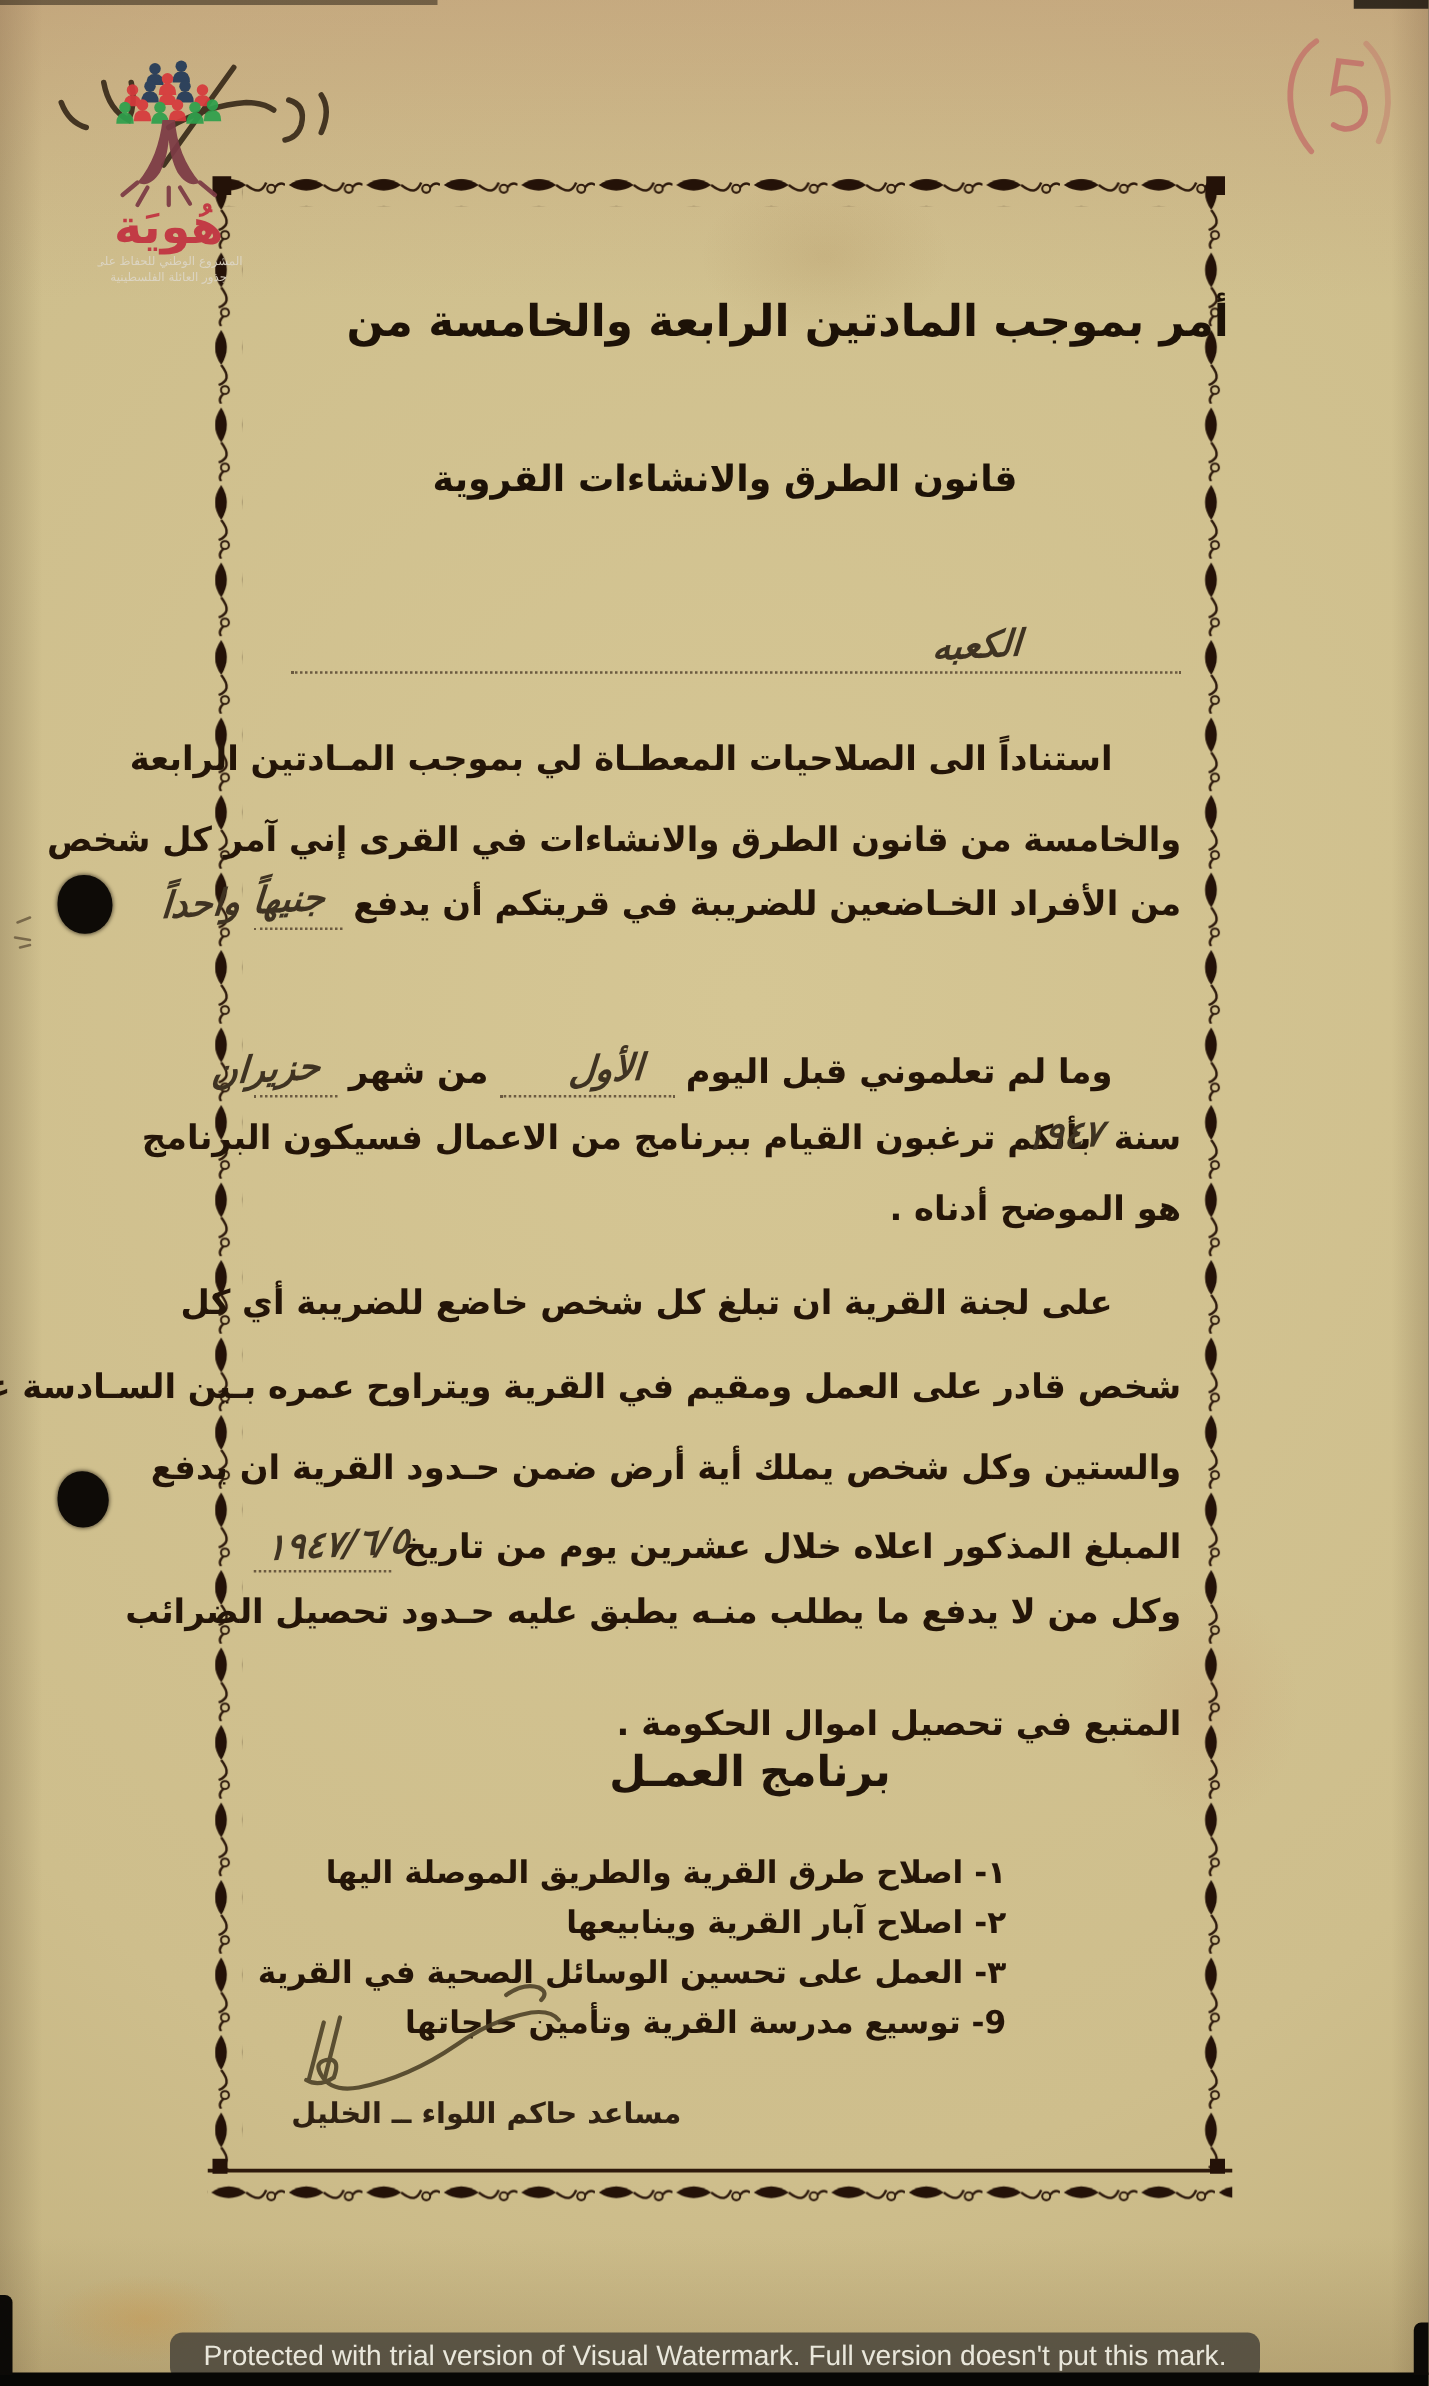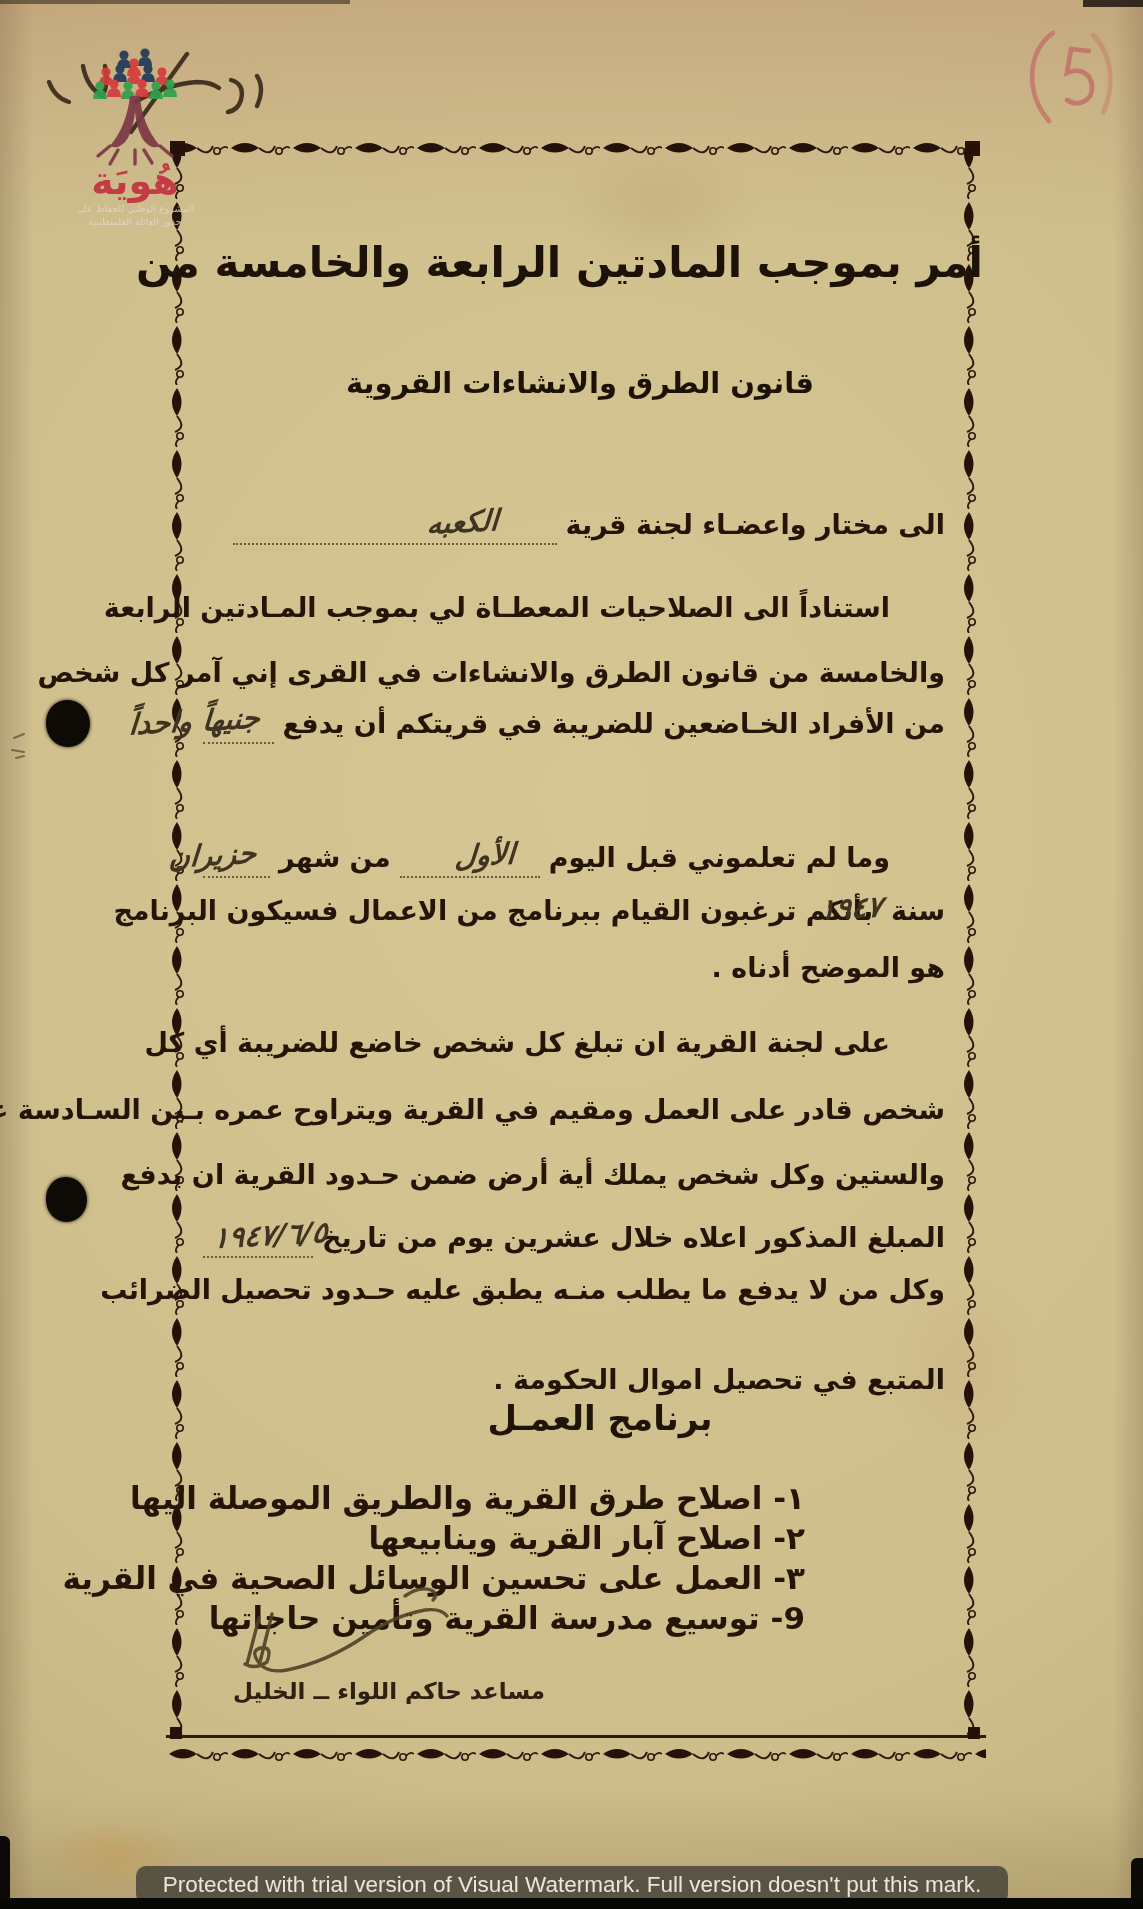--- a/index.html
+++ b/index.html
@@ -17,34 +17,34 @@
   
   .frame-svg{position:absolute;left:166px;top:137px;}
   
   .hole{position:absolute;background:#0e0b07;border-radius:48% 52% 50% 50%;box-shadow:0 0 3px 1px rgba(25,18,10,.55);}
   .hole1{left:46px;top:700px;width:44px;height:47px;}
   .hole2{left:46px;top:1177px;width:41px;height:45px;}
   
   .ar{direction:rtl;color:#241508;font-weight:bold;}
   .abs{position:absolute;}
   .title{left:177px;width:806px;text-align:center;color:#1d1207;letter-spacing:0px;white-space:nowrap;}
-  .t1{top:238px;font-size:42px;text-align:right;}
+  .t1{top:238px;font-size:35px;text-align:right;}
   .t2{top:366px;font-size:29px;}
   .line{white-space:nowrap;font-size:27px;line-height:40px;}
   .r-edge{right:198px;}
   .r-indent{right:253px;}
   .flexline{display:flex;align-items:flex-end;column-gap:9px;}
   .blank{border-bottom:2px dotted #6b5a40;position:relative;height:32px;}
   .grow{flex:1;}
   .hw{font-style:italic;color:#3f3322;font-weight:bold;font-size:29px;display:inline-block;transform:rotate(-3deg) skewX(-7deg);}
   .blank .hw{position:absolute;right:14px;bottom:1px;white-space:nowrap;}
   .blank .hw.at-left{right:auto;left:10px;direction:ltr;}
   .blank .hw.centered{right:18%;}
   .heading{left:197px;width:806px;text-align:center;font-size:34px;color:#201409;top:1398px;}
-  .items{top:1478px;right:338px;text-align:right;font-size:31px;line-height:40px;color:#241508;}
+  .items{top:1478px;right:338px;text-align:right;font-size:25px;line-height:40px;color:#241508;}
   .signatory{top:1678px;left:233px;font-size:23px;color:#2f2112;letter-spacing:1px;white-space:nowrap;}
   
   .wm-bar{
     position:absolute;top:1866px;left:136px;width:872px;height:38px;border-radius:10px;
     background:rgba(66,63,55,0.80);color:#e9e7db;font-family:"Liberation Sans",sans-serif;
     font-size:22.5px;text-align:center;line-height:38px;font-weight:300;white-space:nowrap;
   }
   
   .strip-bottom{position:absolute;left:0;bottom:0;width:100%;height:11px;background:#070705;}
   .corner-bl{position:absolute;left:0;bottom:9px;width:10px;height:64px;background:#0c0a07;border-radius:0 6px 0 0;}
@@ -156,21 +156,20 @@
       <path d="M6 10 l10 -4"></path>
         <path d="M4 22 l12 2"></path>
         <path d="M8 30 l8 -2"></path>
     </g>
   </svg>
 
   <div class="abs ar title t1">أمر بموجب المادتين الرابعة والخامسة من</div>
   <div class="abs ar title t2">قانون الطرق والانشاءات القروية</div>
 
   <div class="abs ar line flexline" style="top:505px;right:198px;width:712px;">
-    <span>الى مختار واعضـاء لجنة قرية</span>
     <span class="blank grow">
       <span class="hw centered">الكعبه</span>
     </span>
   </div>
 
   <div class="abs ar line r-indent" style="top:588px;">استناداً الى الصلاحيات المعطـاة لي بموجب المـادتين الرابعة</div>
   <div class="abs ar line r-edge" style="top:653px;">والخامسة من قانون الطرق والانشاءات في القرى إني آمر كل شخص</div>
   <div class="abs ar line flexline" style="top:704px;right:198px;width:742px;">
     <span>من الأفراد الخـاضعين للضريبة في قريتكم أن يدفع</span>
     <span class="blank grow">

